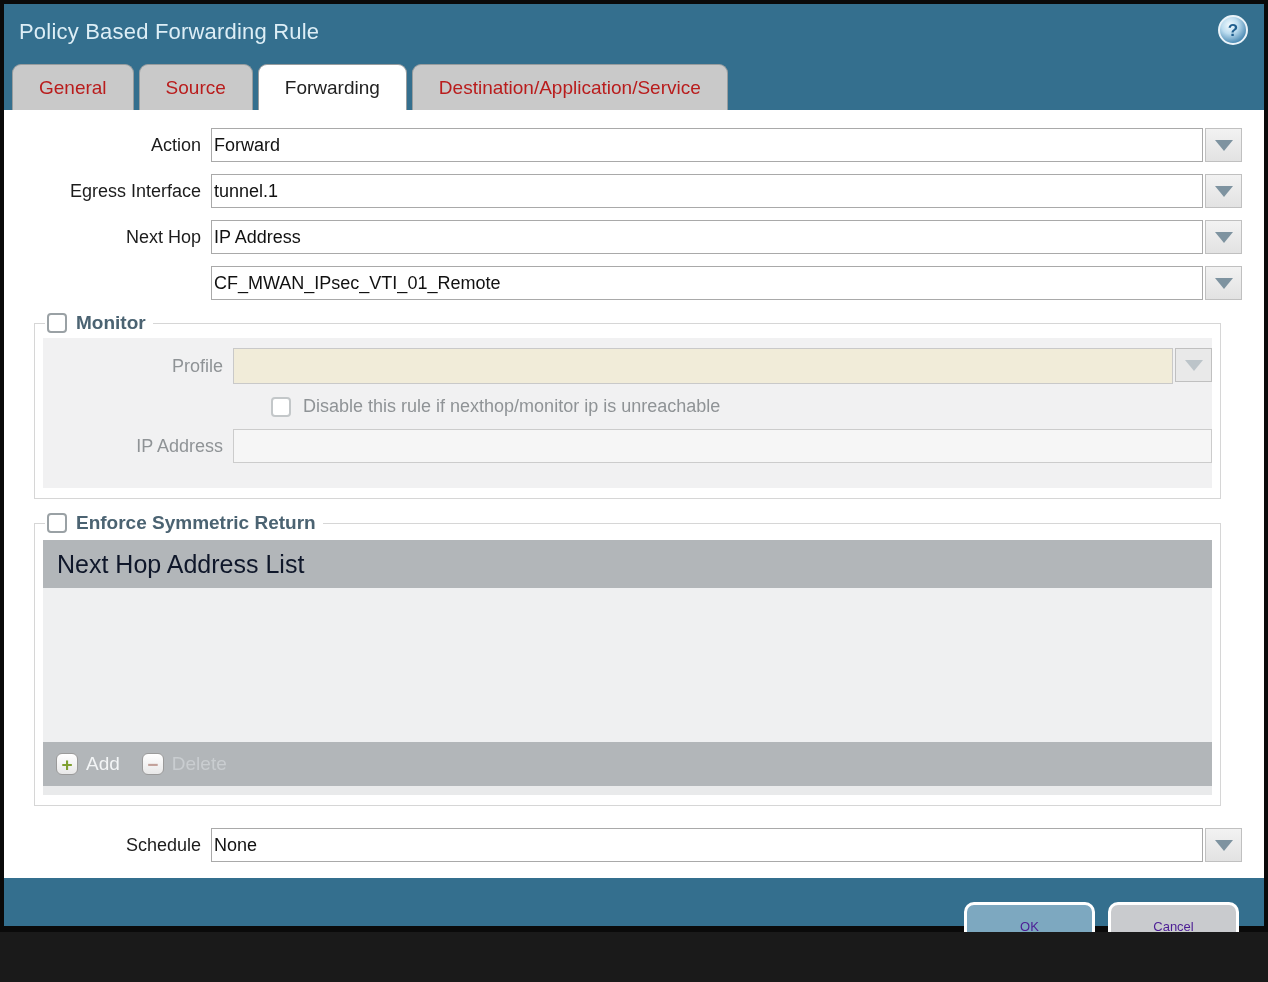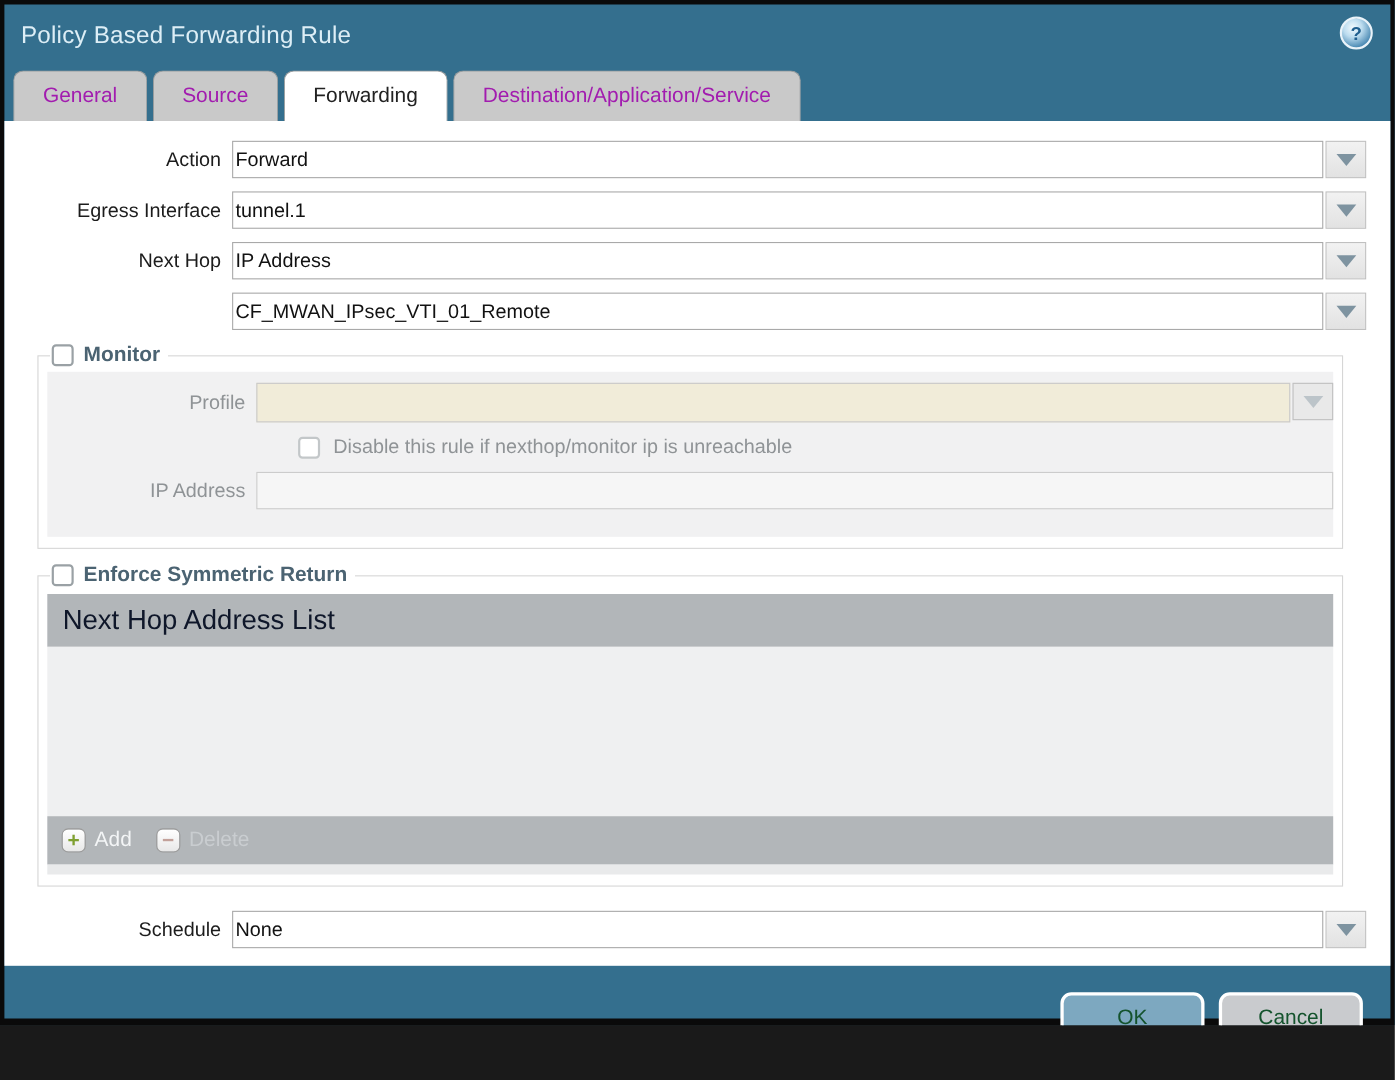--- a/index.html
+++ b/index.html
@@ -23,21 +23,21 @@
     border:2px solid #eaf3f9;
     display:flex; align-items:center; justify-content:center;
     cursor:pointer;
   }
   .help-q { color:#1f5e8e; font-weight:bold; font-size:17px; line-height:1; }
 
   
   .tabs { height:50px; display:flex; align-items:flex-end; gap:5px; padding-left:8px; }
   .tab {
     height:46px; display:flex; align-items:center;
-    padding:0 26px; font-size:19px; color:#a21caf;
+    padding:0 26px; font-size:19px; color:#b91c1c;
     background:#c9c9c9; border:1px solid #979c9e; border-bottom:none;
     border-radius:9px 9px 0 0; cursor:pointer; white-space:nowrap;
   }
   .tab.active { background:#ffffff; color:#222; position:relative; z-index:2; }
 
   
   .content { background:#fff; height:768px; padding:18px 22px 0 0; overflow:hidden; }
 
   .frow { display:flex; align-items:center; margin-bottom:12px; }
   .flabel {
@@ -112,21 +112,21 @@
   .tbtn.disabled { cursor:default; }
   .tbtn.disabled .tbtn-label { color:#c9cdd0; }
 
   .schedule-row { margin-top:22px; }
 
   
   .footer { flex:1; position:relative; }
   .fbuttons { position:absolute; top:24px; right:25px; display:flex; gap:13px; }
   .btn {
     width:131px; height:48px; border-radius:10px;
-    border:3px solid #ffffff; font-size:19px; color:#14532d;
+    border:3px solid #ffffff; font-size:13px; color:#4c1d95;
     display:flex; align-items:center; justify-content:center; cursor:pointer;
     font-family:"Liberation Sans", sans-serif;
   }
   .btn-ok { background:#7da8c0; }
   .btn-cancel { background:#c9cbce; }
 </style>
 </head>
 <body>
 
 <div class="window">

